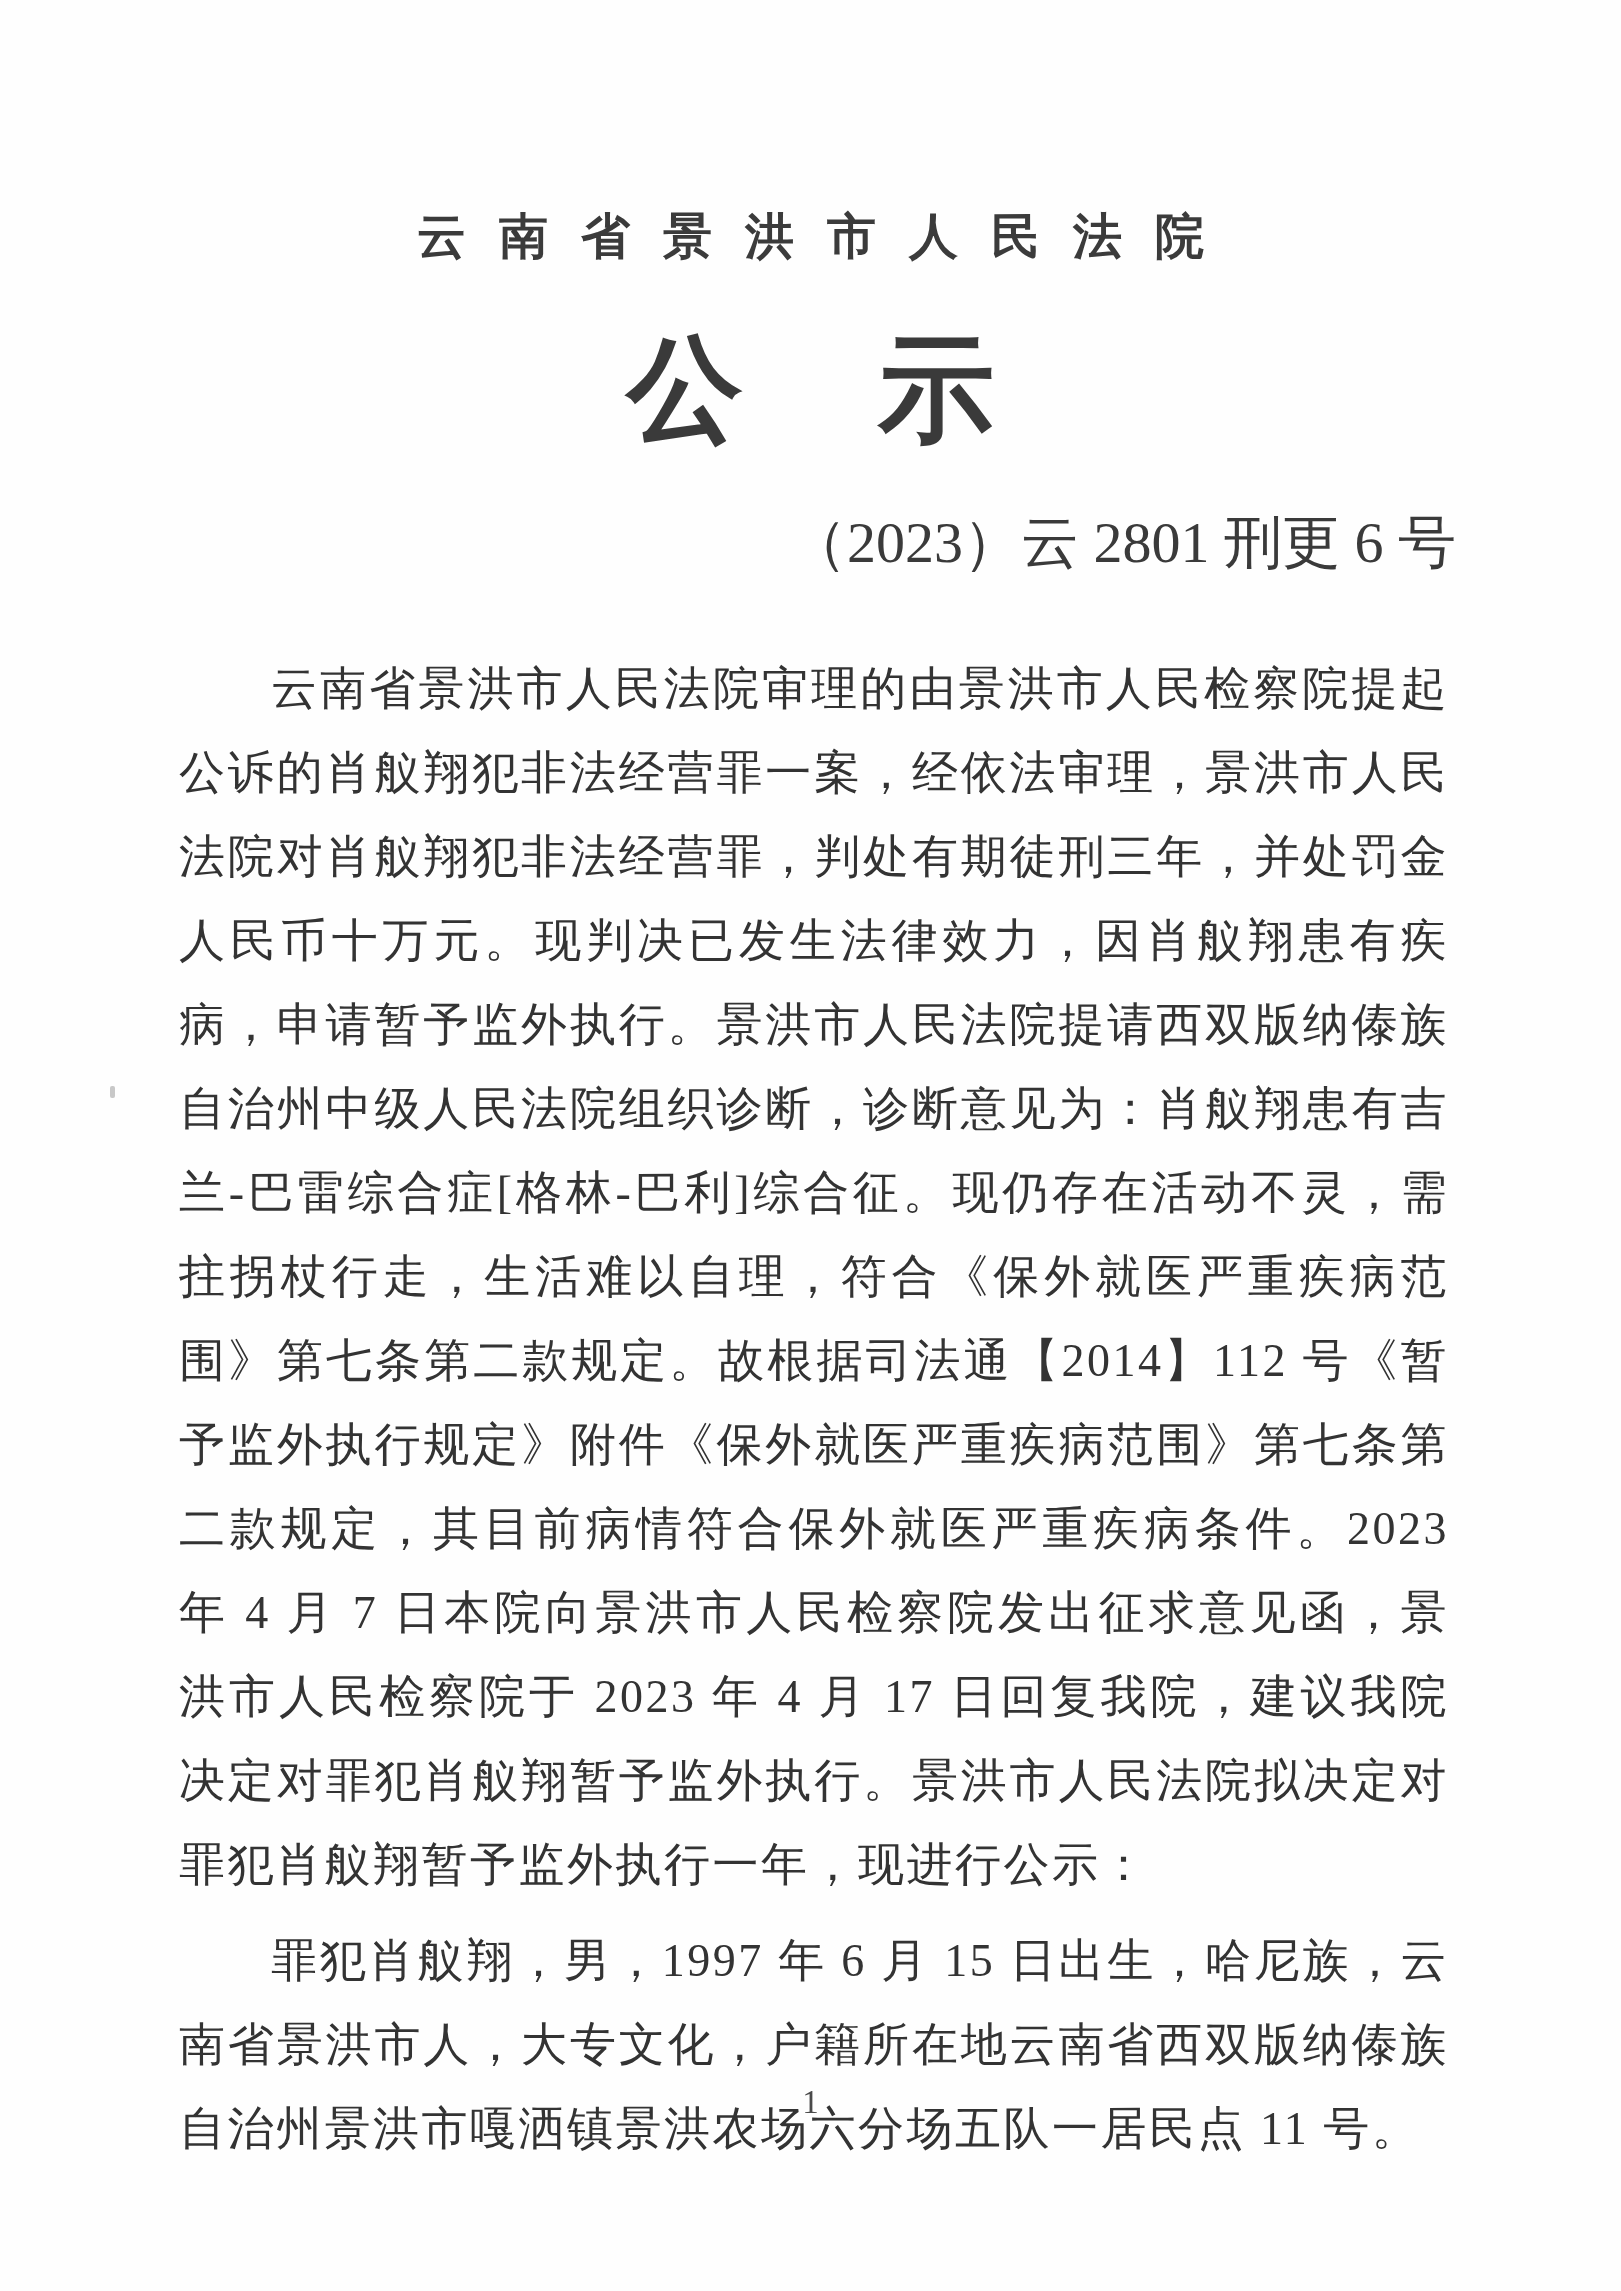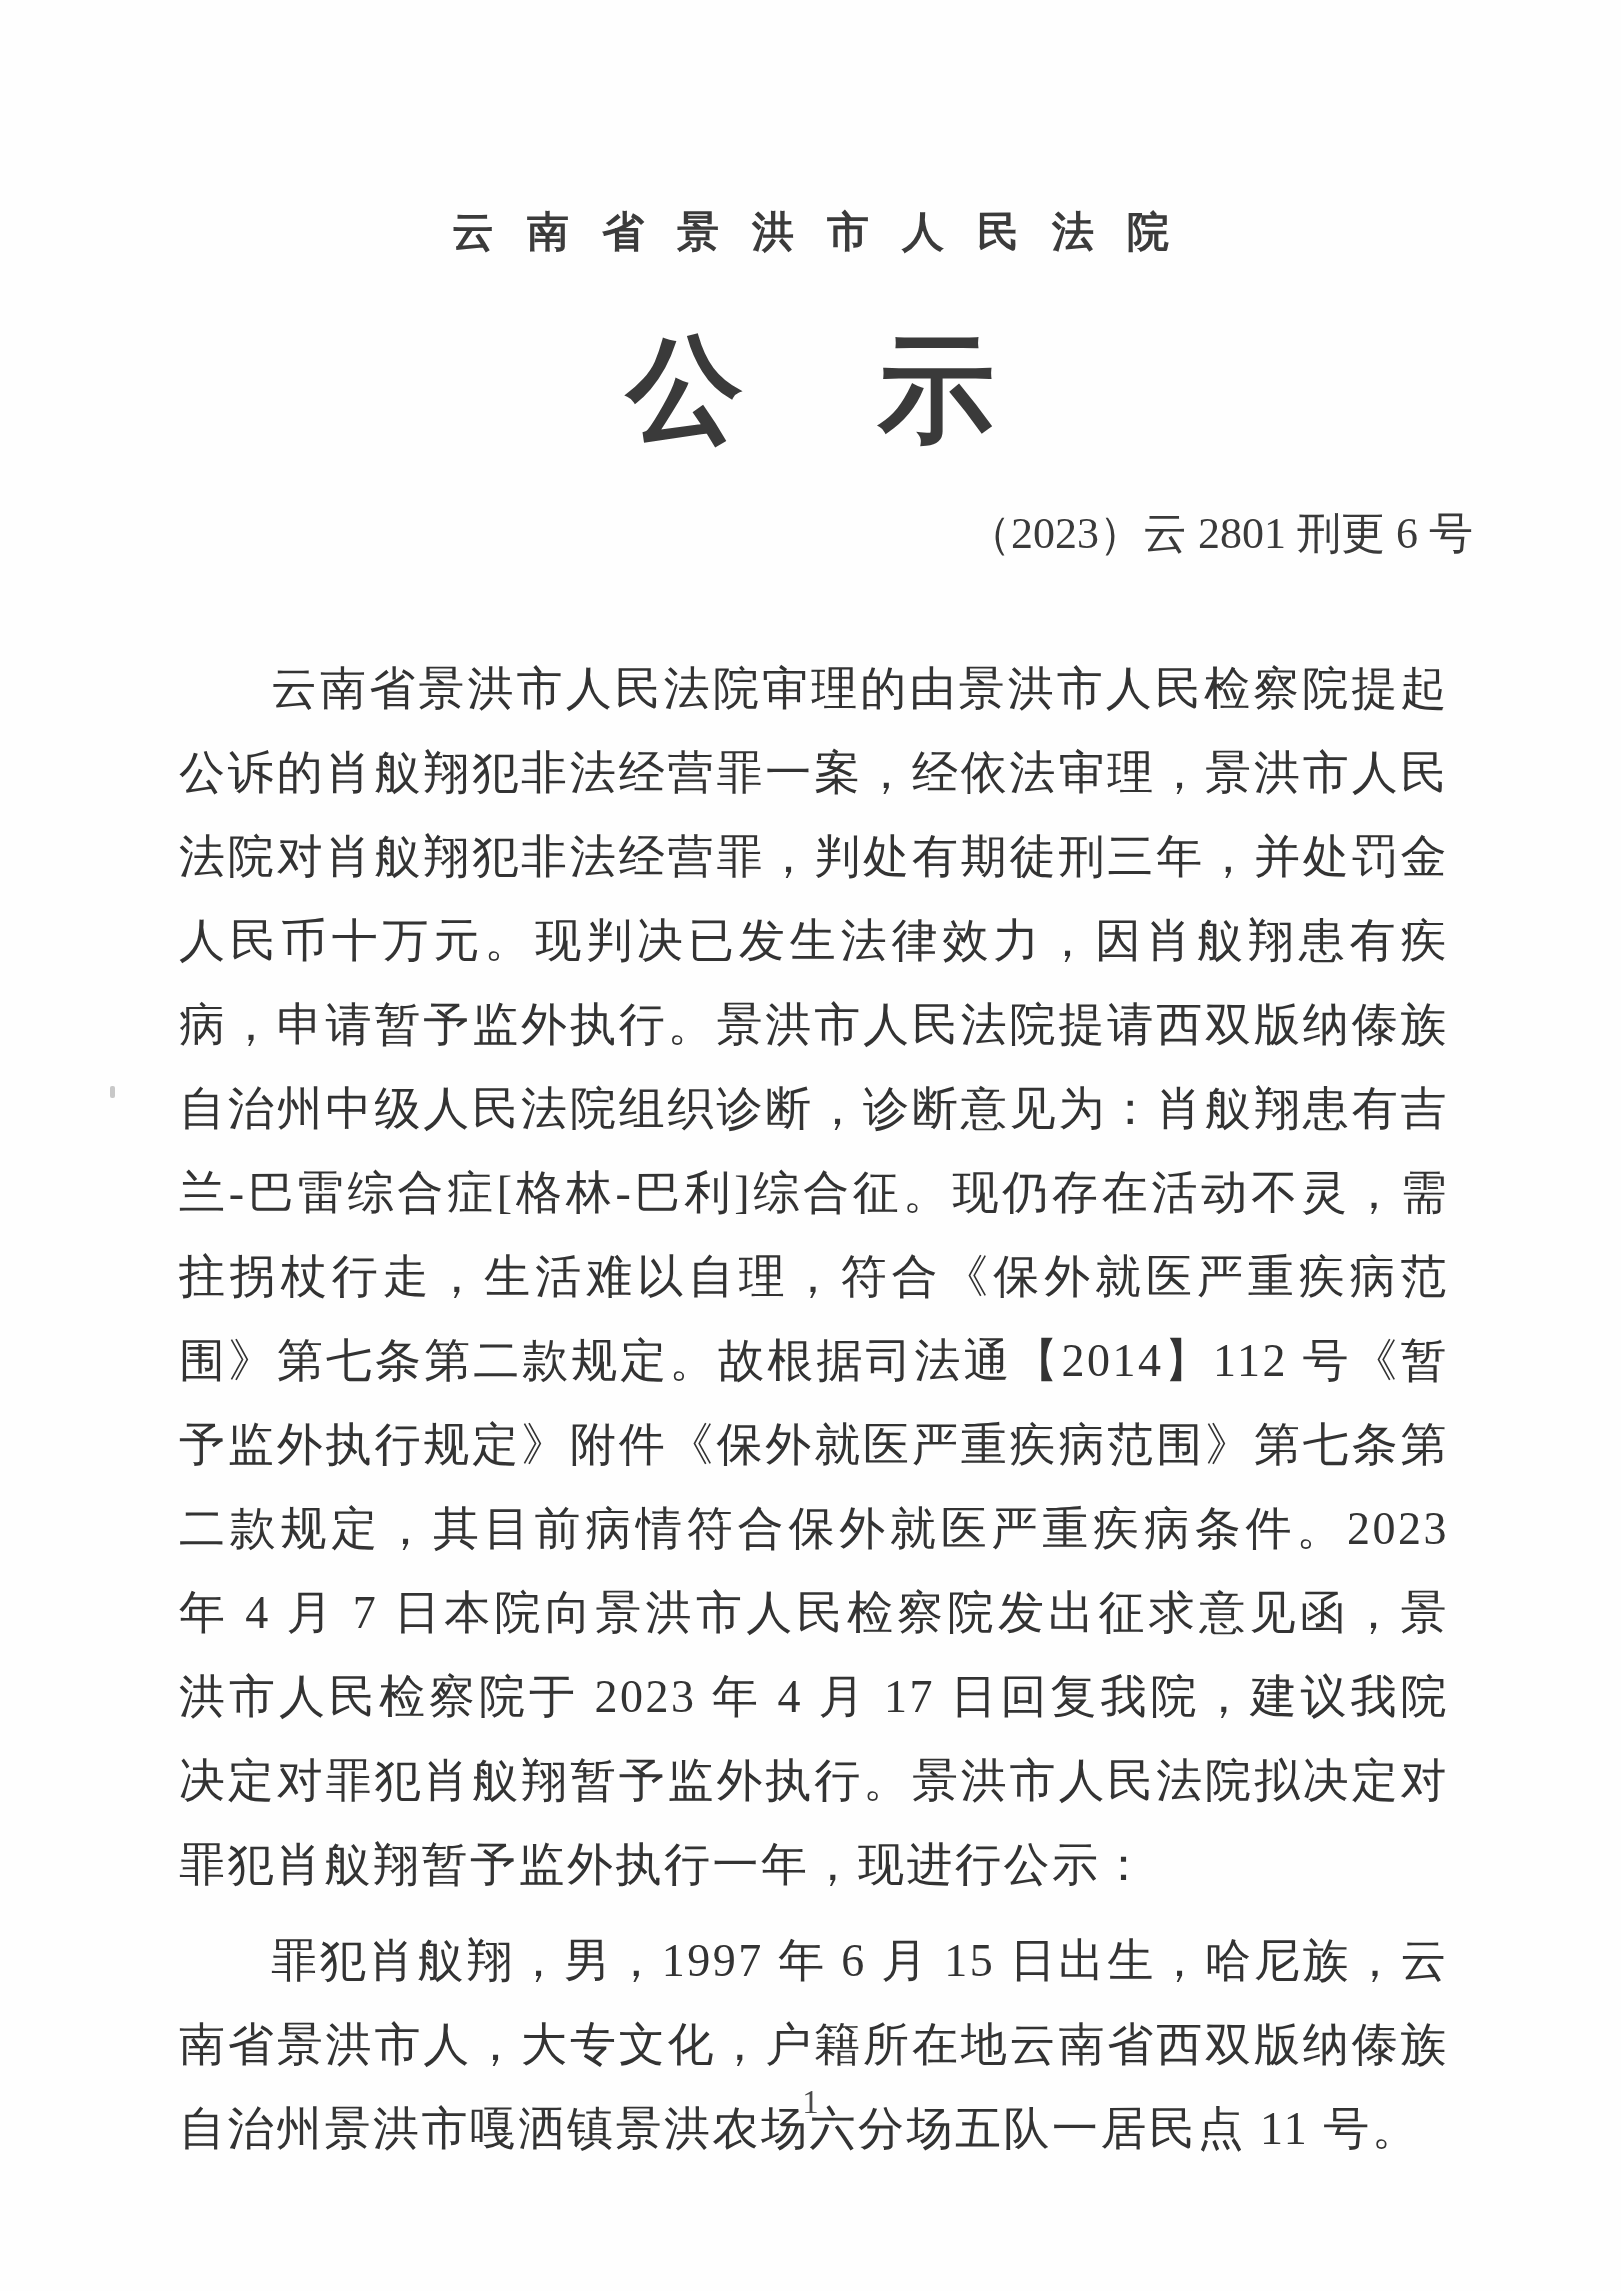--- a/index.html
+++ b/index.html
@@ -15,21 +15,21 @@
     overflow: hidden;
     font-family: "Liberation Serif", "DejaVu Serif", serif;
     color: #2e2e2e;
   }
   .court-name {
     position: absolute;
     top: 204px;
     left: 0;
     width: 100%;
     text-align: center;
-    font-size: 42px;
+    font-size: 49px;
     font-weight: bold;
     letter-spacing: 33px;
     padding-left: 33px;
     box-sizing: border-box;
     color: #3b3b3b;
     white-space: nowrap;
   }
   .notice-title {
     position: absolute;
     top: 312px;
@@ -40,22 +40,22 @@
     font-weight: bold;
     letter-spacing: 9.8px;
     padding-left: 9.8px;
     box-sizing: border-box;
     color: #3a3a3a;
     white-space: nowrap;
   }
   .case-number {
     position: absolute;
     top: 504px;
-    right: 148px;
-    font-size: 44px;
+    right: 165px;
+    font-size: 58px;
     color: #3a3a3a;
     white-space: nowrap;
     margin-left: 16px;
   }
   .doc-body {
     position: absolute;
     top: 635px;
     left: 167px;
     right: 160px;
     font-size: 46px;

